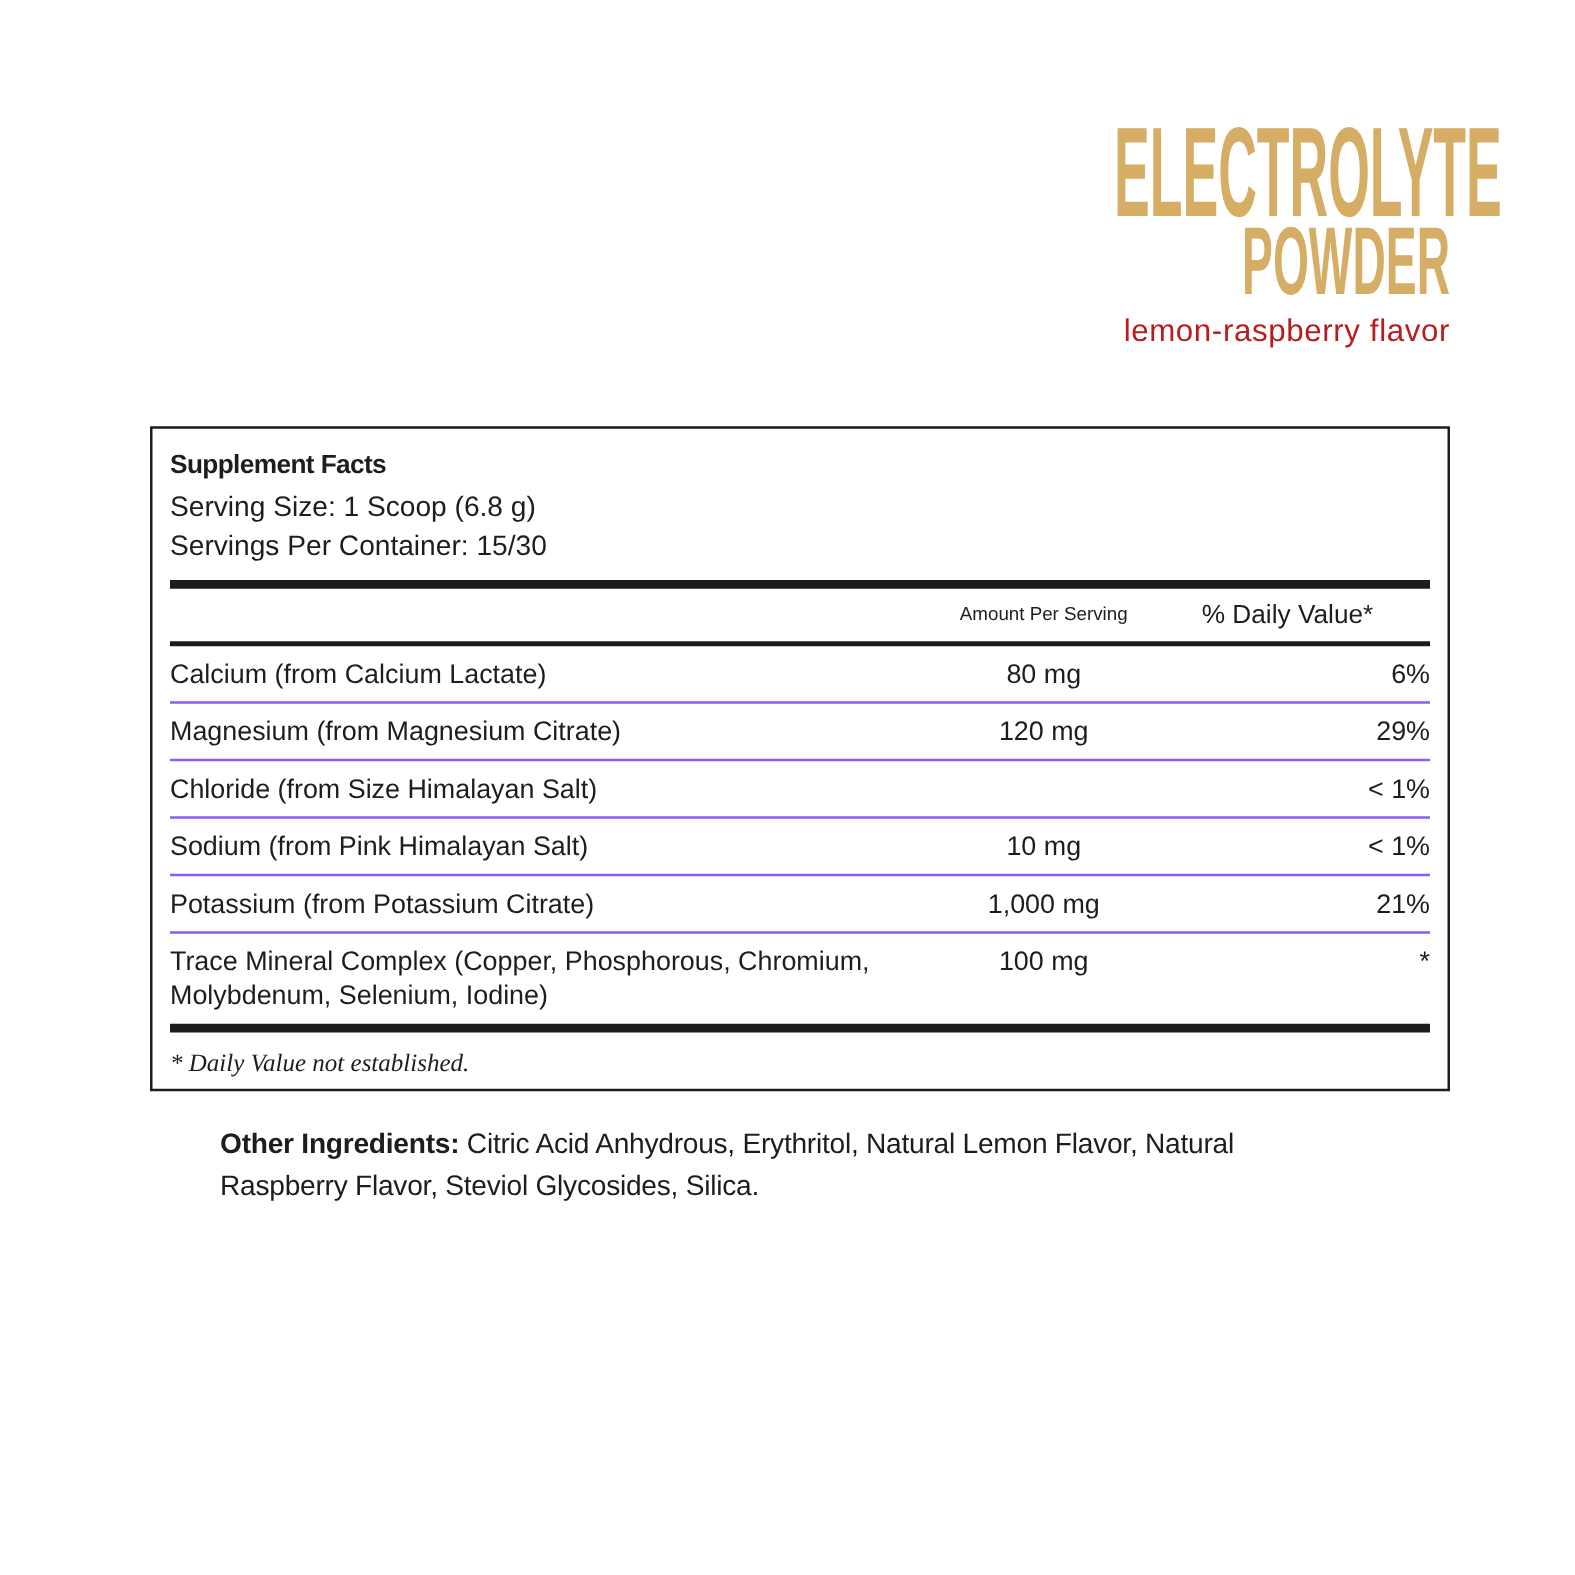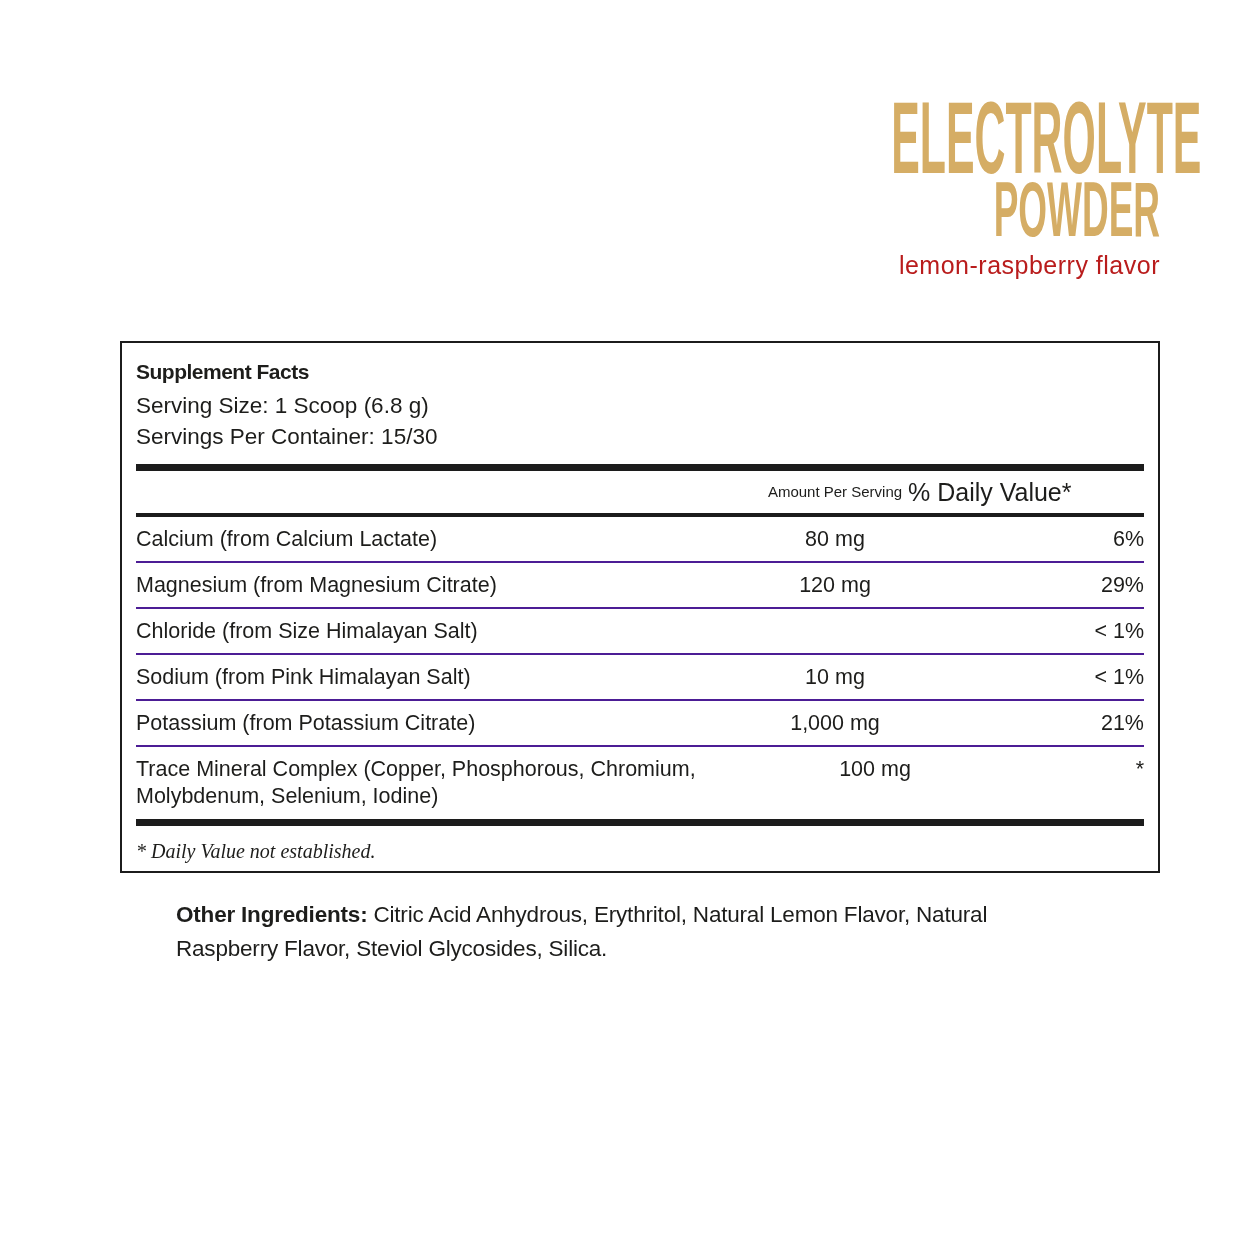--- a/index.html
+++ b/index.html
@@ -33,30 +33,30 @@
   .sf-title{font-size:21px;font-weight:bold;line-height:38px;letter-spacing:-0.5px;}
   .sf-line{font-size:22.5px;line-height:30.5px;font-weight:normal;}
   .bar{height:7px;background:#1c1c1c;}
   .bar-top{margin-top:12px;}
   .hdr-row{position:relative;height:42px;border-bottom:4px solid #1c1c1c;}
   .hdr-amount{
     position:absolute;left:544px;width:310px;top:0;line-height:42px;
     text-align:center;font-size:15px;
   }
   .hdr-dv{
-    position:absolute;right:16px;width:220px;top:0;line-height:42px;
-    text-align:left;font-size:25px;
+    position:absolute;right:4px;width:220px;top:0;line-height:42px;
+    text-align:center;font-size:21px;
   }
-  .row{position:relative;height:44px;border-bottom:2px solid #4c1d95;font-size:21.5px;}
+  .row{position:relative;height:44px;border-bottom:2px solid #8b5cf6;font-size:21.5px;}
   .row-name{display:block;max-width:530px;line-height:44px;white-space:nowrap;}
   .row-amount{position:absolute;left:544px;width:310px;top:0;line-height:44px;text-align:center;}
   .row-dv{position:absolute;right:0;width:150px;top:0;line-height:44px;text-align:right;}
   .row-tall{height:72px;border-bottom:none;}
   .row-tall .row-name{max-width:645px;line-height:27px;padding-top:9px;white-space:normal;}
-  .row-tall .row-amount,.row-tall .row-dv{line-height:27px;top:9px;padding-left:40px;}
+  .row-tall .row-amount,.row-tall .row-dv{line-height:27px;top:9px;}
   .footnote{margin-top:13px;font-size:20px;font-style:italic;line-height:24px;font-family:Liberation Serif, serif;}
   
   .other{
     position:absolute;left:136px;top:898px;width:880px;
     font-size:22.5px;line-height:34px;letter-spacing:-0.2px;margin-left:40px;
   }
   .other-label{font-weight:bold;}
 </style>
 </head>
 <body>

